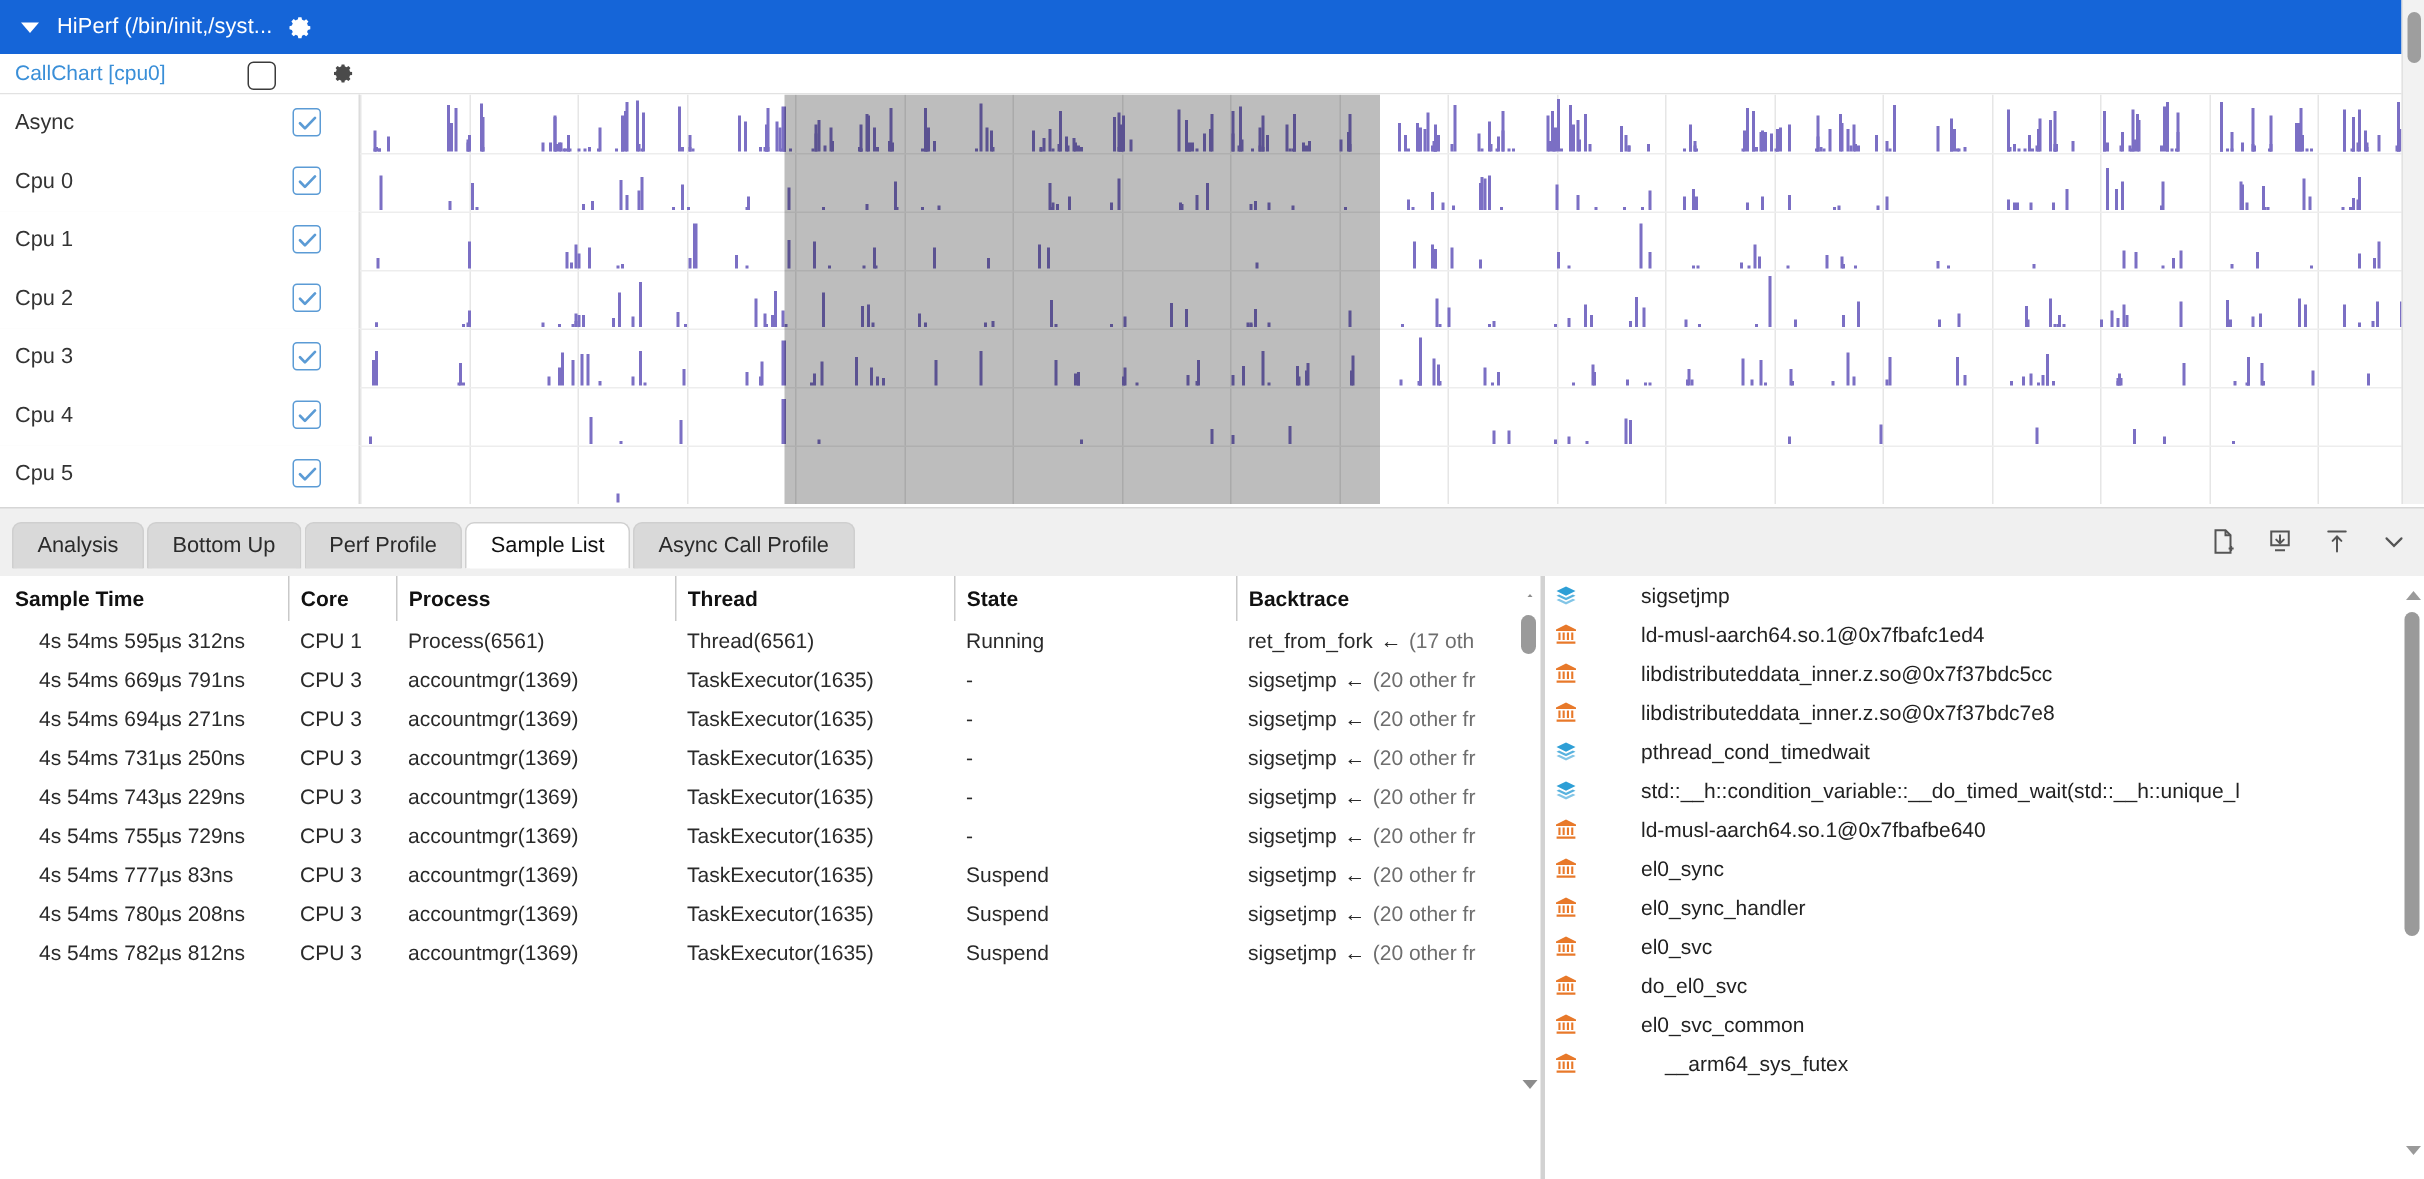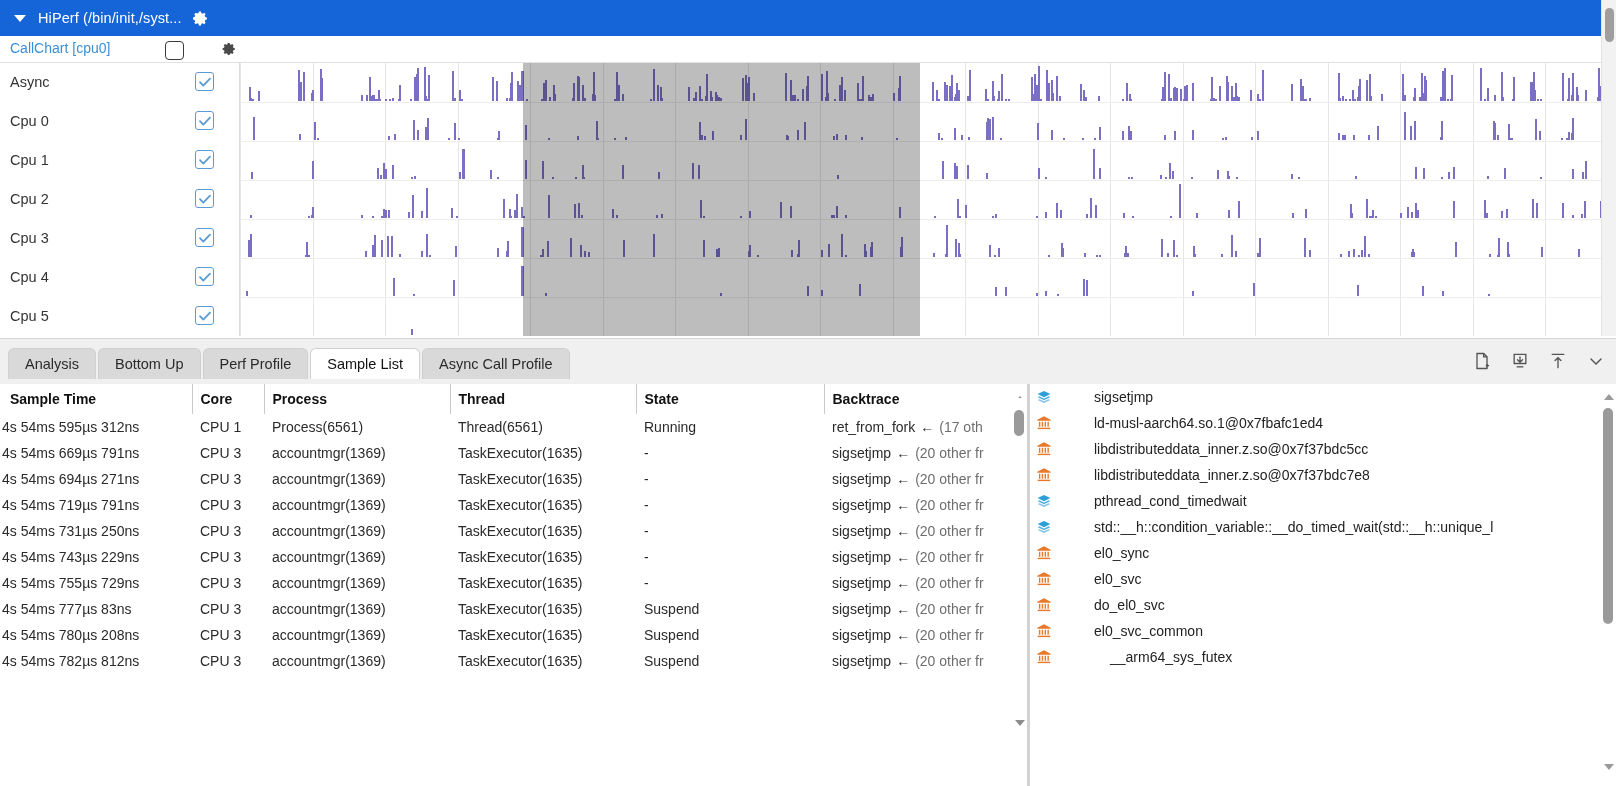--- a/index.html
+++ b/index.html
@@ -124,21 +124,21 @@
   table.samples th {
     text-align:left; font-size:14px; font-weight:bold; color:#111;
     padding:6px 0 6px 8px; height:30px; border-left:1px solid #c9c9c9;
     background:#fff; white-space:nowrap;
   }
   table.samples th:first-child { border-left:none; padding-left:10px; }
   table.samples td {
     font-size:14px; color:#2a2a2a; padding:0 0 0 8px; height:26px;
     white-space:nowrap; overflow:hidden; text-overflow:clip;
   }
-  table.samples td:first-child { padding-left:2px; }
+  table.samples td:first-child { padding-left:26px; }
   .col-time { width:192px; }
   .col-core { width:72px; }
   .col-proc { width:186px; }
   .col-thread{ width:186px; }
   .col-state { width:188px; }
   .col-bt    { width:203px; }
   .bt-muted { color:#6e6e6e; }
 
   
   .inner-scroll {
@@ -1178,28 +1178,20 @@
           </tr>
           <tr>
             <td>4s 54ms 694µs 271ns</td>
             <td>CPU 3</td>
             <td>accountmgr(1369)</td>
             <td>TaskExecutor(1635)</td>
             <td>-</td>
             <td><span>sigsetjmp</span><span style="margin: 0px 5px;">←</span><span class="bt-muted">(20 other fr</span></td>
           </tr>
           <tr>
-            <td>4s 54ms 719µs 791ns</td>
-            <td>CPU 3</td>
-            <td>accountmgr(1369)</td>
-            <td>TaskExecutor(1635)</td>
-            <td>-</td>
-            <td><span>sigsetjmp</span><span style="margin: 0px 5px;">←</span><span class="bt-muted">(20 other fr</span></td>
-          </tr>
-          <tr>
             <td>4s 54ms 731µs 250ns</td>
             <td>CPU 3</td>
             <td>accountmgr(1369)</td>
             <td>TaskExecutor(1635)</td>
             <td>-</td>
             <td><span>sigsetjmp</span><span style="margin: 0px 5px;">←</span><span class="bt-muted">(20 other fr</span></td>
           </tr>
           <tr>
             <td>4s 54ms 743µs 229ns</td>
             <td>CPU 3</td>
@@ -1315,21 +1307,41 @@
         <span class="lbl">std::__h::condition_variable::__do_timed_wait(std::__h::unique_l</span>
       </div>
       <div class="btrow">
         <span class="icn">
           <svg width="16" height="16" viewBox="0 0 24 24" fill="#e8792a">
             <path d="M12 2L2 7v1.6h20V7L12 2z"></path>
             <path d="M4.4 10.1h2.1v7.4H4.4zM8.6 10.1h2.1v7.4H8.6zM12.9 10.1h2.1v7.4h-2.1zM17.2 10.1h2.1v7.4h-2.1z"></path>
             <path d="M2.6 19h18.8v2.2H2.6z"></path>
           </svg>
         </span>
+        <span class="lbl">ld-musl-aarch64.so.1@0x7fbafbe640</span>
+      </div>
+      <div class="btrow">
+        <span class="icn">
+          <svg width="16" height="16" viewBox="0 0 24 24" fill="#e8792a">
+            <path d="M12 2L2 7v1.6h20V7L12 2z"></path>
+            <path d="M4.4 10.1h2.1v7.4H4.4zM8.6 10.1h2.1v7.4H8.6zM12.9 10.1h2.1v7.4h-2.1zM17.2 10.1h2.1v7.4h-2.1z"></path>
+            <path d="M2.6 19h18.8v2.2H2.6z"></path>
+          </svg>
+        </span>
         <span class="lbl">el0_sync</span>
+      </div>
+      <div class="btrow">
+        <span class="icn">
+          <svg width="16" height="16" viewBox="0 0 24 24" fill="#e8792a">
+            <path d="M12 2L2 7v1.6h20V7L12 2z"></path>
+            <path d="M4.4 10.1h2.1v7.4H4.4zM8.6 10.1h2.1v7.4H8.6zM12.9 10.1h2.1v7.4h-2.1zM17.2 10.1h2.1v7.4h-2.1z"></path>
+            <path d="M2.6 19h18.8v2.2H2.6z"></path>
+          </svg>
+        </span>
+        <span class="lbl">el0_sync_handler</span>
       </div>
       <div class="btrow">
         <span class="icn">
           <svg width="16" height="16" viewBox="0 0 24 24" fill="#e8792a">
             <path d="M12 2L2 7v1.6h20V7L12 2z"></path>
             <path d="M4.4 10.1h2.1v7.4H4.4zM8.6 10.1h2.1v7.4H8.6zM12.9 10.1h2.1v7.4h-2.1zM17.2 10.1h2.1v7.4h-2.1z"></path>
             <path d="M2.6 19h18.8v2.2H2.6z"></path>
           </svg>
         </span>
         <span class="lbl">el0_svc</span>

